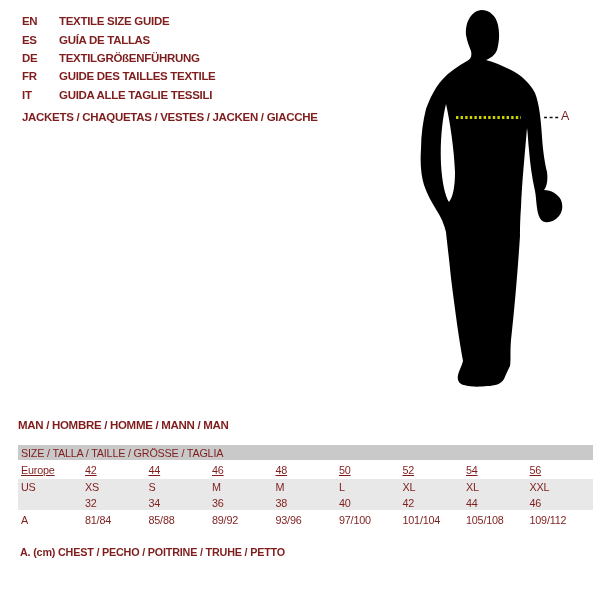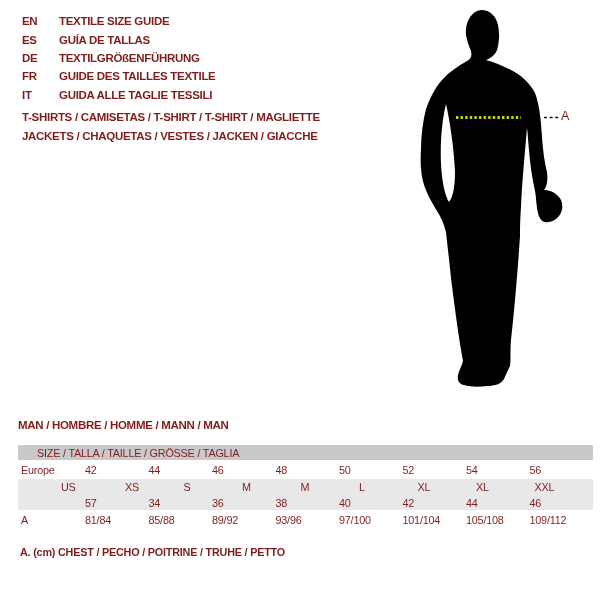--- a/index.html
+++ b/index.html
@@ -19,24 +19,24 @@
   .figure-wrap { position:absolute; left:415px; top:0; width:185px; height:400px; }
   .figure-wrap svg { display:block; }
   .measure-label { position:absolute; left:146px; top:109px; font-size:12.5px;
                    font-weight:normal; letter-spacing:0; }
   
   .section-title { position:absolute; left:18px; top:419px; font-weight:bold;
                    font-size:11.5px; letter-spacing:-0.3px; }
   
   .size-table { position:absolute; left:18px; top:445px; width:575px;
                 font-size:10.8px; letter-spacing:-0.2px; }
-  .t-header { height:15px; display:flex; align-items:center; padding-left:19px; }
+  .t-header { height:15px; display:flex; align-items:center; padding-left:3px; }
   .t-row { display:flex; align-items:center; }
-  .r-europe { height:19px; }
-  .r-us { height:16px;padding-left:40px; }
+  .r-europe { height:19px;text-decoration:underline; }
+  .r-us { height:16px; }
   .r-num { height:15px; }
   .r-a { height:19px; }
   .lbl { width:64px; padding-left:3px; }
   .c { flex:1; }
   
   .footnote { position:absolute; left:20px; top:546px; font-weight:bold;
               font-size:10.8px; letter-spacing:-0.2px;text-align:right; }
 </style>
 </head>
 <body>
@@ -60,21 +60,20 @@
       <span class="lang-code">FR</span>
       <span class="lang-label">GUIDE DES TAILLES TEXTILE</span>
     </div>
     <div class="lang-row">
       <span class="lang-code">IT</span>
       <span class="lang-label">GUIDA ALLE TAGLIE TESSILI</span>
     </div>
   </div>
 
   <div class="categories">
-    <div>T-SHIRTS / CAMISETAS / T-SHIRT / T-SHIRT / MAGLIETTE</div>
     <div>JACKETS / CHAQUETAS / VESTES / JACKEN / GIACCHE</div>
   </div>
 
   <div class="figure-wrap">
     <svg width="185" height="400" viewBox="415 0 185 400" xmlns="http://www.w3.org/2000/svg">
       <path fill="#000000" fill-rule="evenodd" d="M 481,10
                C 490,10 496,16 498,25
                C 500,34 499,43 497,50
                C 495,55 491,58 486,60
                C 494,62 503,66 511,70
@@ -145,21 +144,21 @@
       <span class="c">S</span>
       <span class="c">M</span>
       <span class="c">M</span>
       <span class="c">L</span>
       <span class="c">XL</span>
       <span class="c">XL</span>
       <span class="c">XXL</span>
     </div>
     <div class="t-row r-num" style="background:#e8e8e8;">
       <span class="lbl"></span>
-      <span class="c">57</span>
+      <span class="c">32</span>
       <span class="c">34</span>
       <span class="c">36</span>
       <span class="c">38</span>
       <span class="c">40</span>
       <span class="c">42</span>
       <span class="c">44</span>
       <span class="c">46</span>
     </div>
     <div class="t-row r-a">
       <span class="lbl">A</span>

